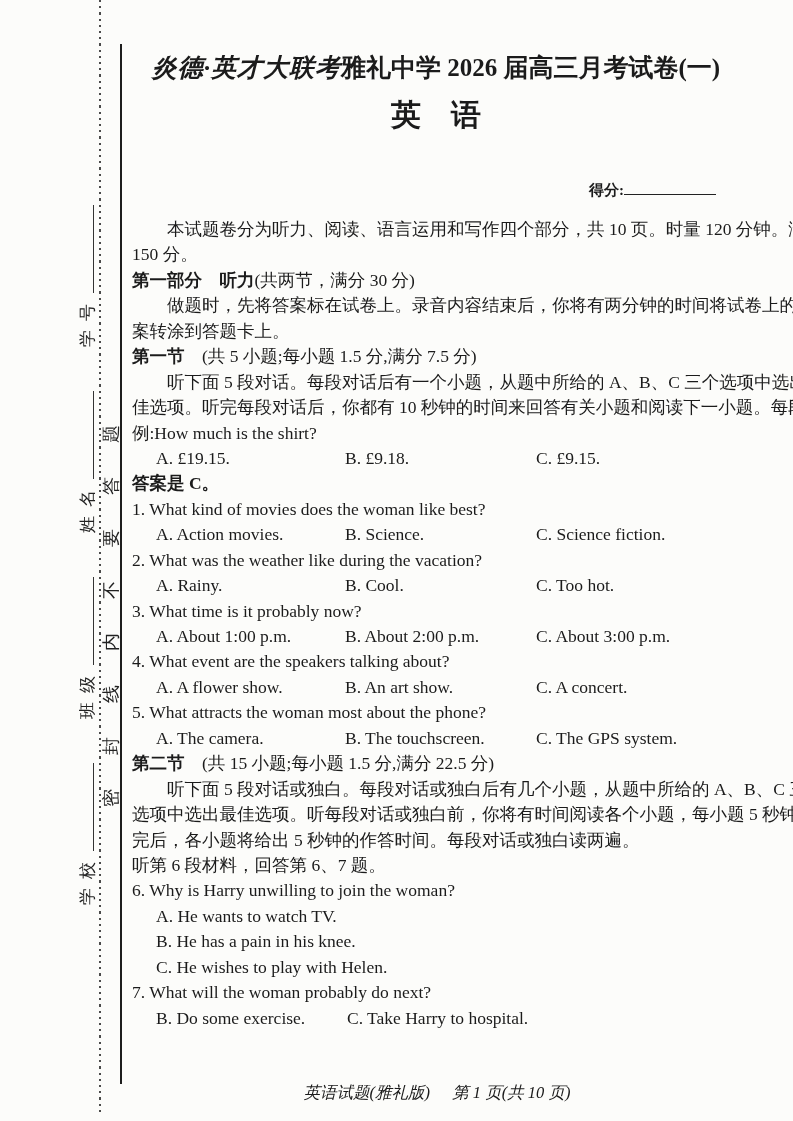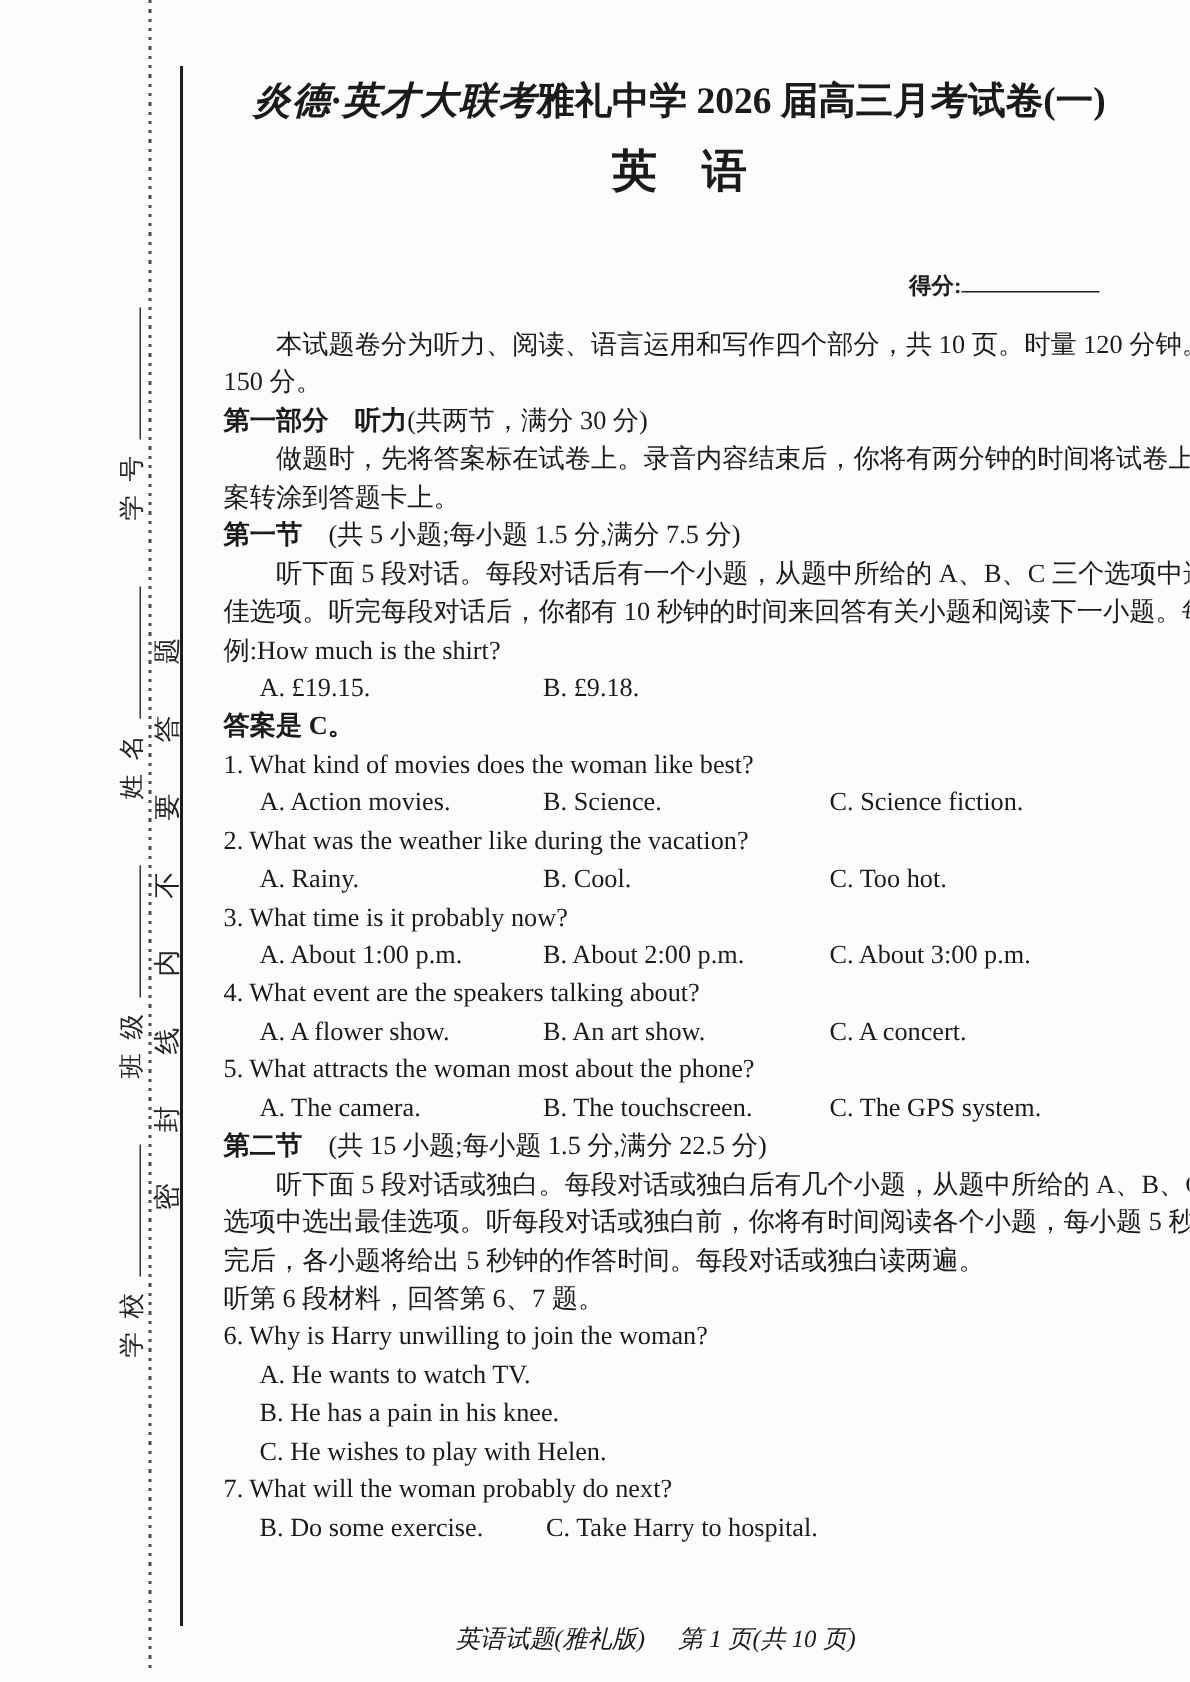--- a/index.html
+++ b/index.html
@@ -32,21 +32,21 @@
   .field .lbl { letter-spacing:9px; line-height:20px; white-space:nowrap; }
   .field .blank { display:inline-block; width:88px; border-bottom:1.6px solid #333; margin:0 0 4px 2px; }
   .seal-strip {
     position:absolute; left:-104px; top:578px; width:430px; height:28px;
     transform:rotate(-90deg);
     font-size:18px; line-height:28px; letter-spacing:34px; white-space:nowrap;
     color:#222; text-align:left;
   }
 
   
-  .content { position:absolute; left:149px; top:0; width:608px; }
+  .content { position:absolute; left:132px; top:0; width:608px; }
   .title { padding-top:50px; text-align:center; font-size:25px; font-weight:bold; line-height:36px; white-space:nowrap; }
   .title .brand { font-style:italic; letter-spacing:1px; }
   .subject {
     margin-top:8px; text-align:center; font-size:30px; font-weight:bold;
     font-family:Liberation Sans, sans-serif; line-height:42px;
   }
   .score-row { margin-top:40px; height:26px; text-align:right; padding-right:24px; font-weight:bold; font-size:15px; }
   .score-row .score-blank { display:inline-block; width:92px; border-bottom:1.7px solid #222; height:18px; vertical-align:baseline; }
 
   .lines { margin-top:15px; }
@@ -113,20 +113,21 @@
     <div class="ln">案转涂到答题卡上。</div>
 
     <div class="ln hd"><b>第一节</b><span>　(共 5 小题;每小题 1.5 分,满分 7.5 分)</span></div>
     <div class="ln indent">听下面 5 段对话。每段对话后有一个小题，从题中所给的 A、B、C 三个选项中选出最</div>
     <div class="ln">佳选项。听完每段对话后，你都有 10 秒钟的时间来回答有关小题和阅读下一小题。每段</div>
 
     <div class="ln">例:How much is the shirt?</div>
     <div class="ln opts">
       <span class="o-a">A. £19.15.</span>
       <span class="o-b">B. £9.18.</span>
+      <span class="o-c">C. £9.15.</span>
     </div>
     <div class="ln bold">答案是 C。</div>
 
     <div class="ln">1. What kind of movies does the woman like best?</div>
     <div class="ln opts">
       <span class="o-a">A. Action movies.</span>
       <span class="o-b">B. Science.</span>
       <span class="o-c">C. Science fiction.</span>
     </div>
 

